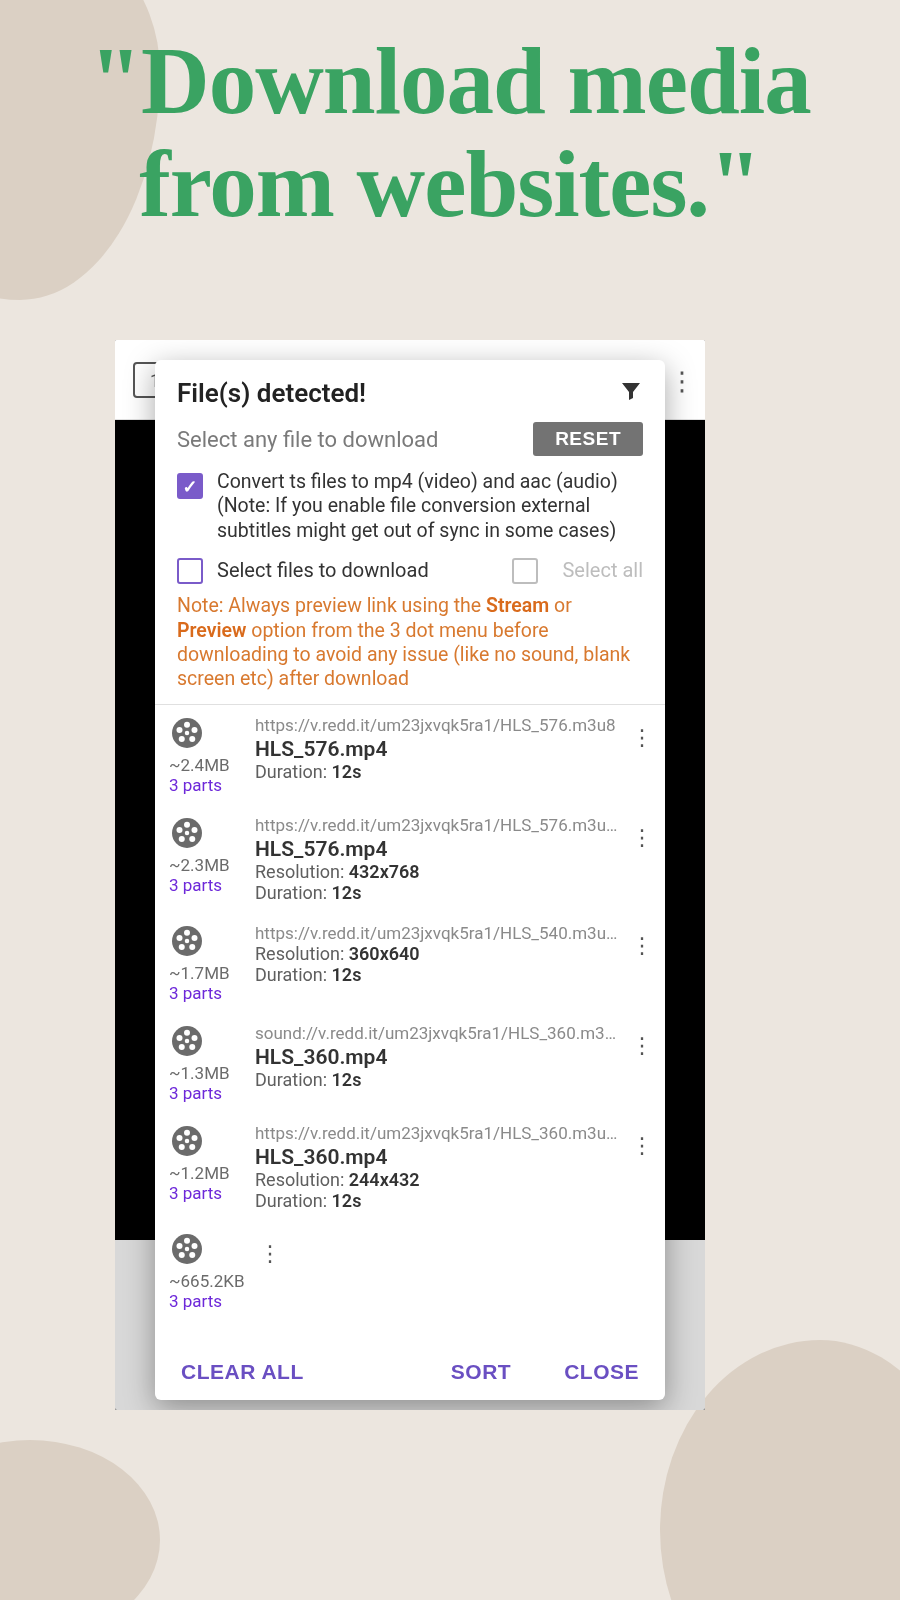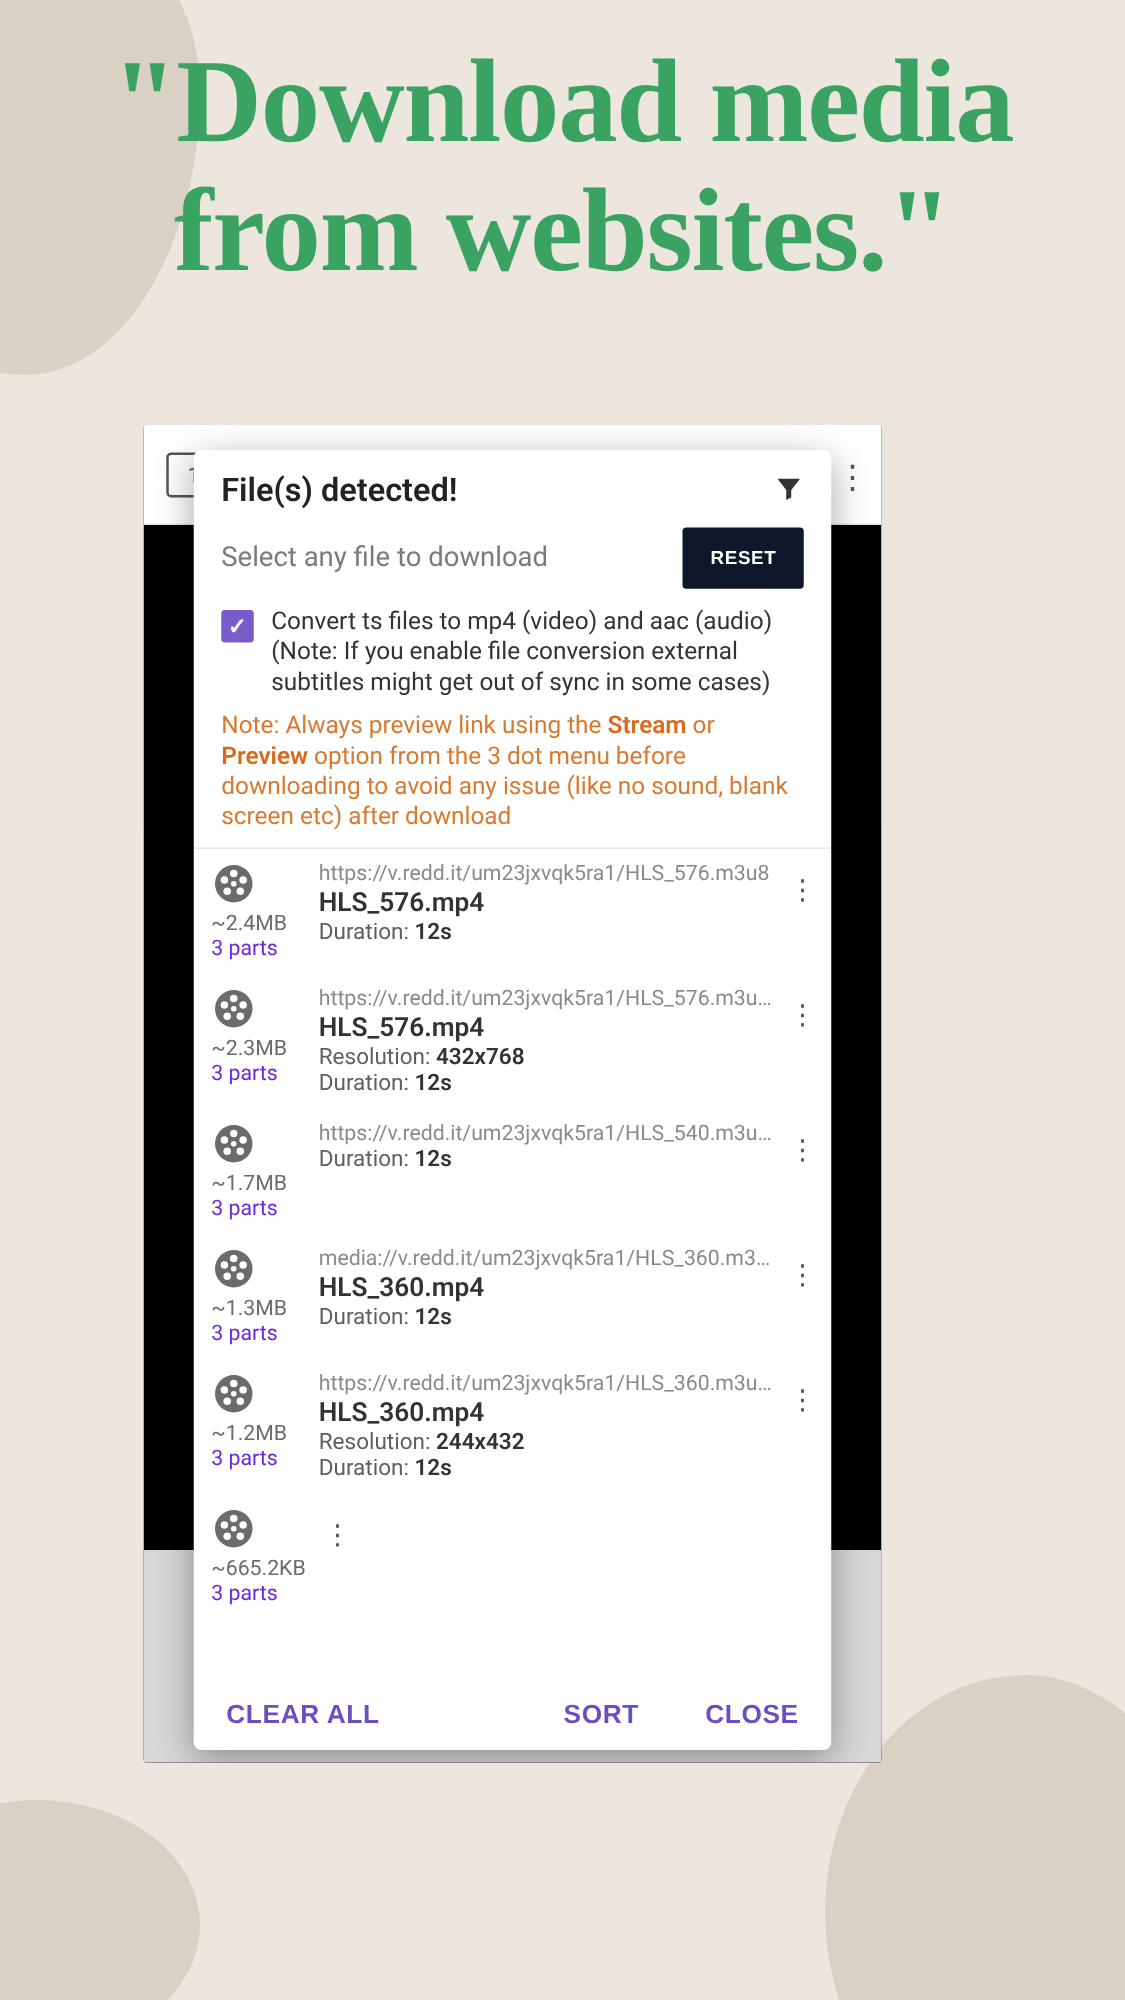--- a/index.html
+++ b/index.html
@@ -22,21 +22,21 @@
   .phone-bottom-gray { position:absolute; bottom:0; left:0; right:0; height:170px; background:#d8d8d8; }
   
   .dialog { position: absolute; top: 20px; left: 40px; right: 40px; bottom: 10px; background: #fff; border-radius: 6px; box-shadow: 0 8px 30px rgba(0,0,0,0.35); overflow: hidden; display: flex; flex-direction: column; }
   
   .dlg-header { padding: 18px 22px 10px 22px; display: flex; align-items: center; justify-content: space-between; }
   .dlg-title { font-size: 26px; font-weight: 600; color: #222; }
   .filter-icon svg { width: 24px; height: 24px; fill: #333; }
   
   .dlg-sub { padding: 4px 22px 8px 22px; display: flex; align-items: center; justify-content: space-between; }
   .dlg-sub-text { font-size: 22px; color: #7a7a7a; }
-  .reset-btn { background: #0f172a; color: #fff; border: none; padding: 16px 22px; font-size: 15px; font-weight: 600; border-radius: 3px; letter-spacing: 0.5px; }
+  .reset-btn { background: #737373; color: #fff; border: none; padding: 6px 22px; font-size: 19px; font-weight: 600; border-radius: 3px; letter-spacing: 0.5px; }
   
   .chk-row { padding: 6px 22px 6px 22px; display: flex; align-items: flex-start; gap: 14px; }
   .chk-row .label { font-size: 19.5px; color: #333; line-height: 1.25; }
   .checkbox { flex: 0 0 26px; width: 26px; height: 26px; border: 2.5px solid #7a5bc9; border-radius: 3px; margin-top: 3px; display:flex; align-items:center; justify-content:center; }
   .checkbox.checked { background: #7a5bc9; }
   .checkbox.checked::after { content: "✓"; color: #fff; font-size: 18px; font-weight: bold; }
   .checkbox.gray { border-color: #bdbdbd; }
   
   .select-row { padding: 6px 22px 6px 22px; display: flex; align-items: center; gap: 14px; }
   .select-row .label { font-size: 20px; color: #333; flex: 1; }
@@ -95,20 +95,26 @@
     <div class="dlg-sub">
       <div class="dlg-sub-text">Select any file to download</div>
       <button class="reset-btn">RESET</button>
     </div>
 
     <div class="chk-row">
       <div class="checkbox checked"></div>
       <div class="label">Convert ts files to mp4 (video) and aac (audio) (Note: If you enable file conversion external subtitles might get out of sync in some cases)</div>
     </div>
 
+    <div class="select-row">
+      <div class="checkbox"></div>
+      <div class="label">Select files to download</div>
+      <div class="checkbox gray"></div>
+      <div class="select-all-label">Select all</div>
+    </div>
 
     <div class="note">
       <span>Note: Always preview link using the </span><b>Stream</b><span> or </span><b>Preview</b><span> option from the 3 dot menu before downloading to avoid any issue (like no sound, blank screen etc) after download</span>
     </div>
 
     <div class="list" id="file-list">
         <div class="item">
           <div class="item-left">
             <div class="reel-icon"><svg viewBox="0 0 24 24">
                 <circle cx="12" cy="12" r="10" fill="#6b6b6b"></circle>
@@ -160,40 +166,41 @@
                 <circle cx="15.5" cy="16" r="2" fill="#fff"></circle>
                 <circle cx="8.5" cy="16" r="2" fill="#fff"></circle>
                 <circle cx="7" cy="10" r="2" fill="#fff"></circle>
                 <circle cx="12" cy="12" r="1.5" fill="#fff"></circle>
               </svg></div>
             <div class="size">~1.7MB</div>
             <div class="parts">3 parts</div>
           </div>
           <div class="item-main">
             <div class="url">https://v.redd.it/um23jxvqk5ra1/HLS_540.m3u...</div>
+            <div class="meta">Resolution: <b>360x640</b></div>
             <div class="meta">Duration: <b>12s</b></div>
           </div>
           <div class="item-more">⋮</div>
         </div>
         <div class="item">
           <div class="item-left">
             <div class="reel-icon"><svg viewBox="0 0 24 24">
                 <circle cx="12" cy="12" r="10" fill="#6b6b6b"></circle>
                 <circle cx="12" cy="6.5" r="2" fill="#fff"></circle>
                 <circle cx="17" cy="10" r="2" fill="#fff"></circle>
                 <circle cx="15.5" cy="16" r="2" fill="#fff"></circle>
                 <circle cx="8.5" cy="16" r="2" fill="#fff"></circle>
                 <circle cx="7" cy="10" r="2" fill="#fff"></circle>
                 <circle cx="12" cy="12" r="1.5" fill="#fff"></circle>
               </svg></div>
             <div class="size">~1.3MB</div>
             <div class="parts">3 parts</div>
           </div>
           <div class="item-main">
-            <div class="url">media://v.redd.it/um23jxvqk5ra1/HLS_360.m3u8</div>
+            <div class="url">sound://v.redd.it/um23jxvqk5ra1/HLS_360.m3u8</div>
             <div class="fname">HLS_360.mp4</div>
             <div class="meta">Duration: <b>12s</b></div>
           </div>
           <div class="item-more">⋮</div>
         </div>
         <div class="item">
           <div class="item-left">
             <div class="reel-icon"><svg viewBox="0 0 24 24">
                 <circle cx="12" cy="12" r="10" fill="#6b6b6b"></circle>
                 <circle cx="12" cy="6.5" r="2" fill="#fff"></circle>

